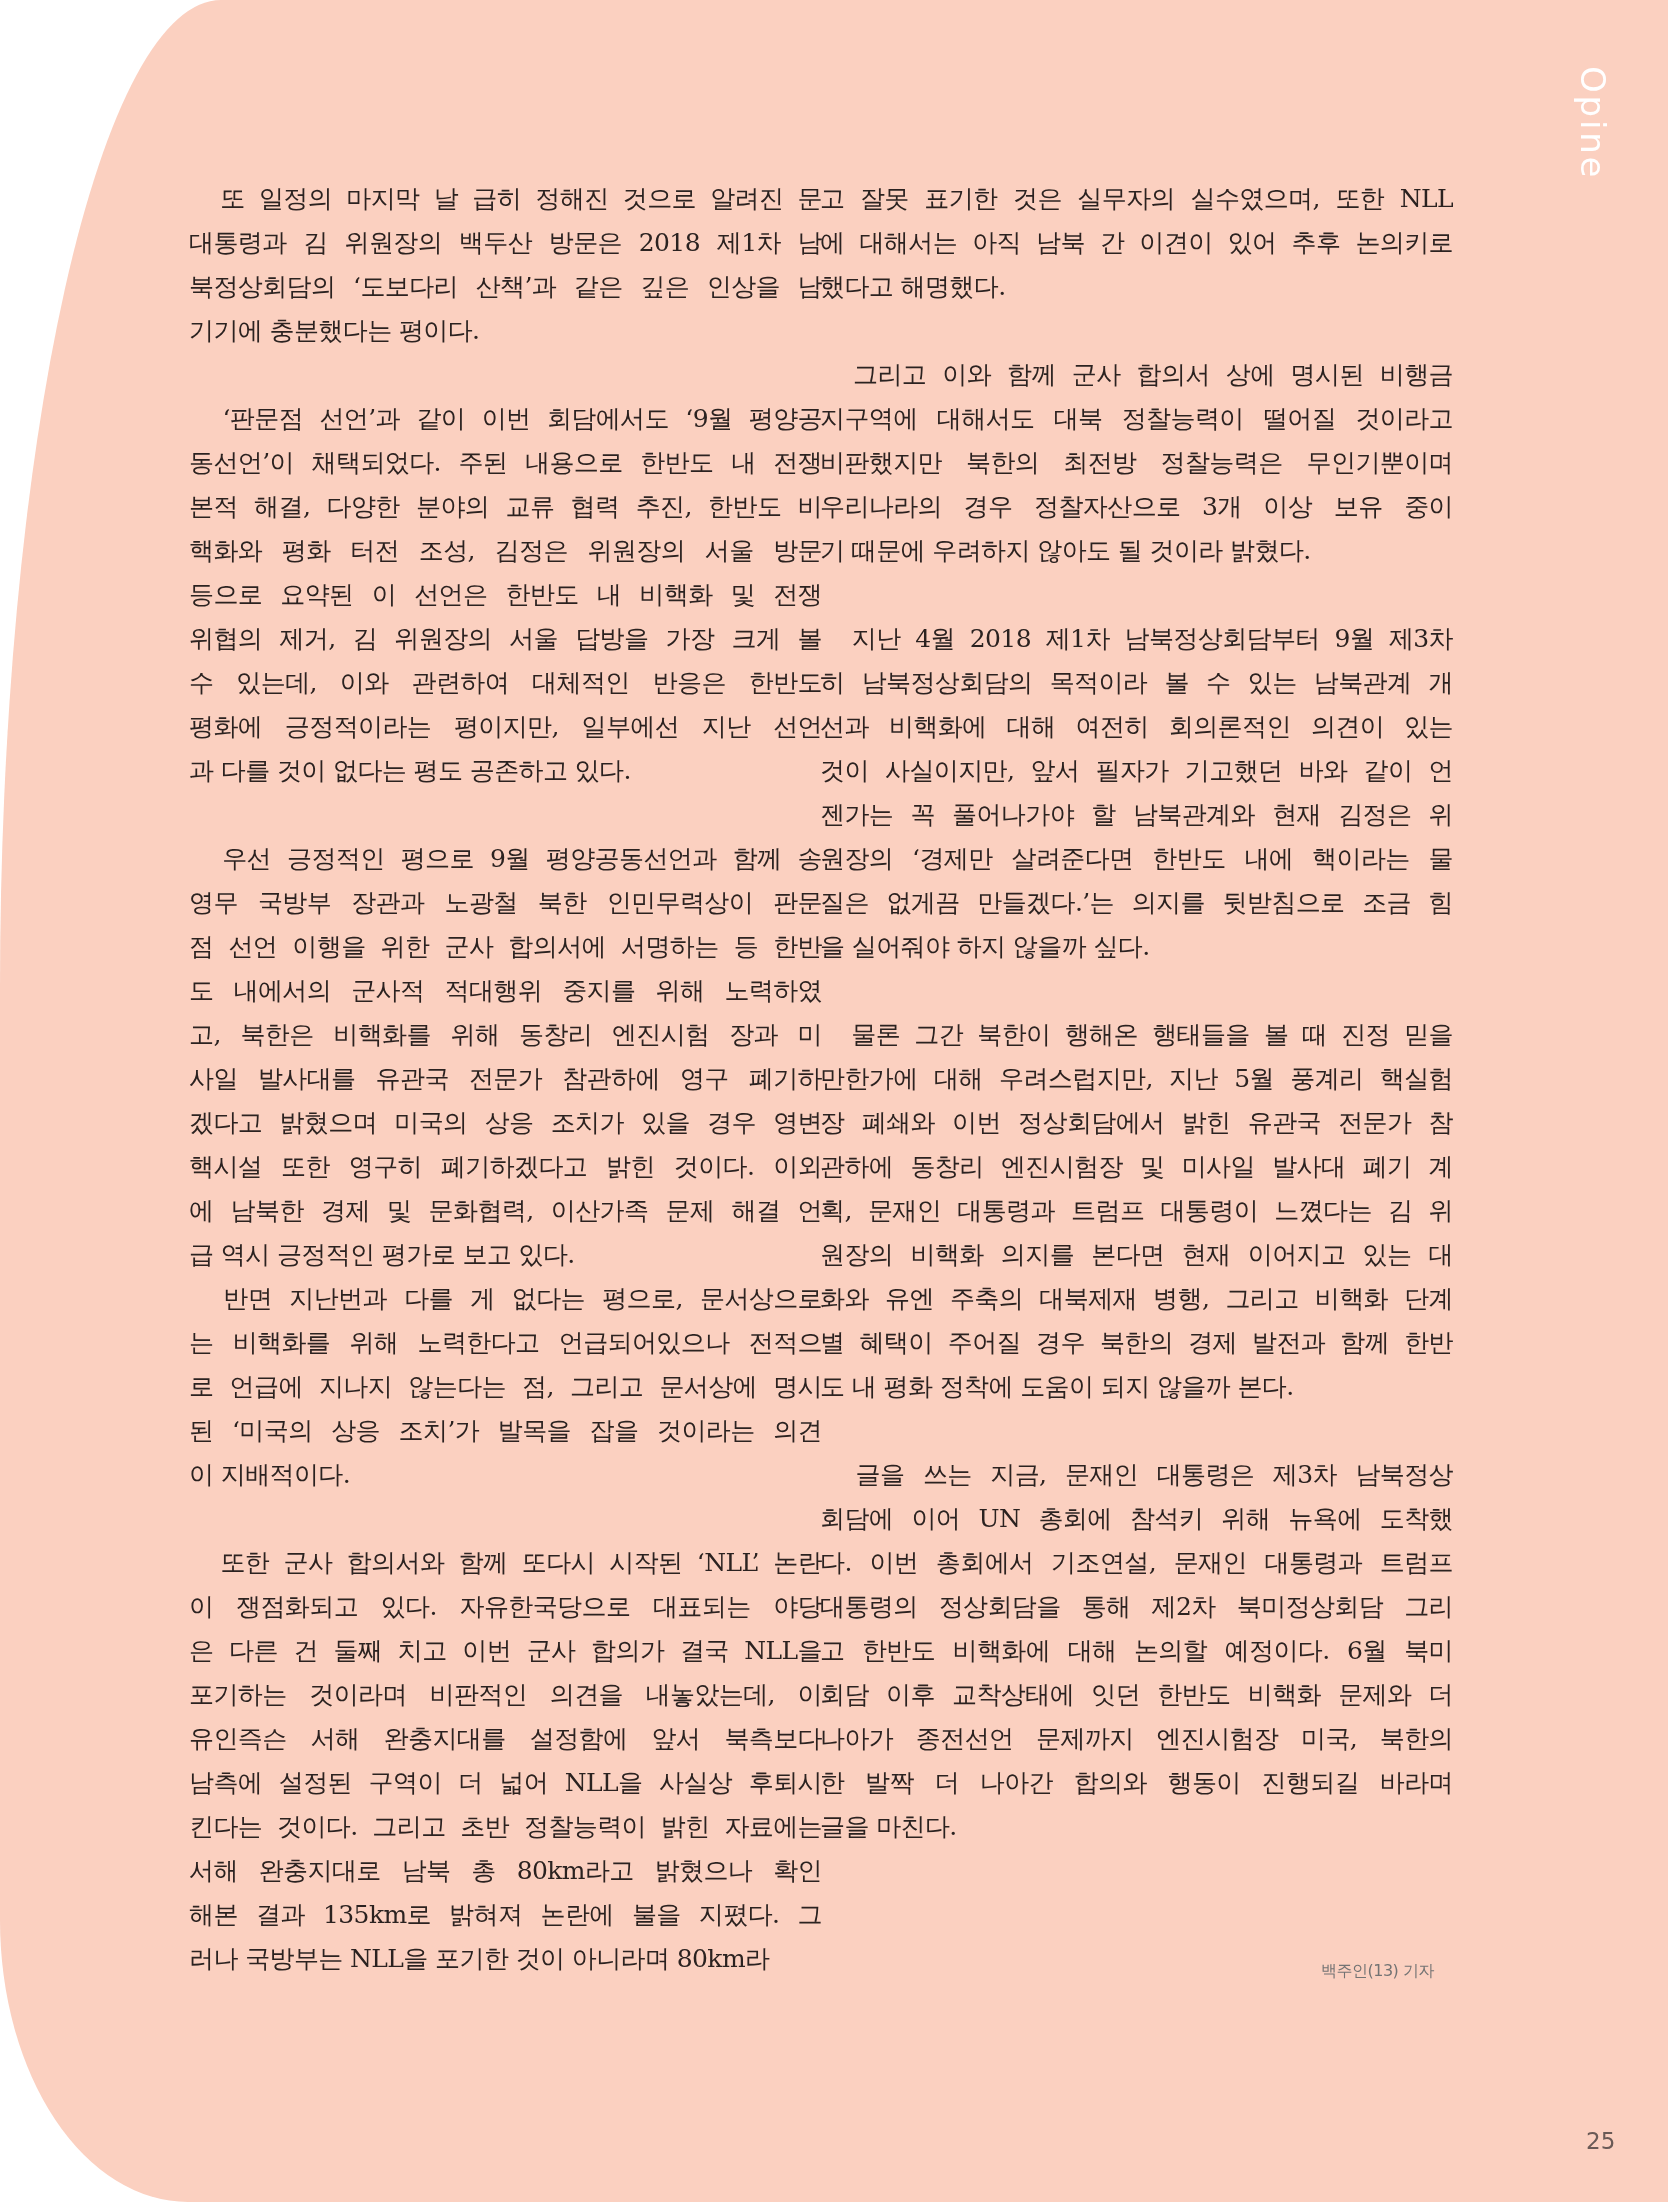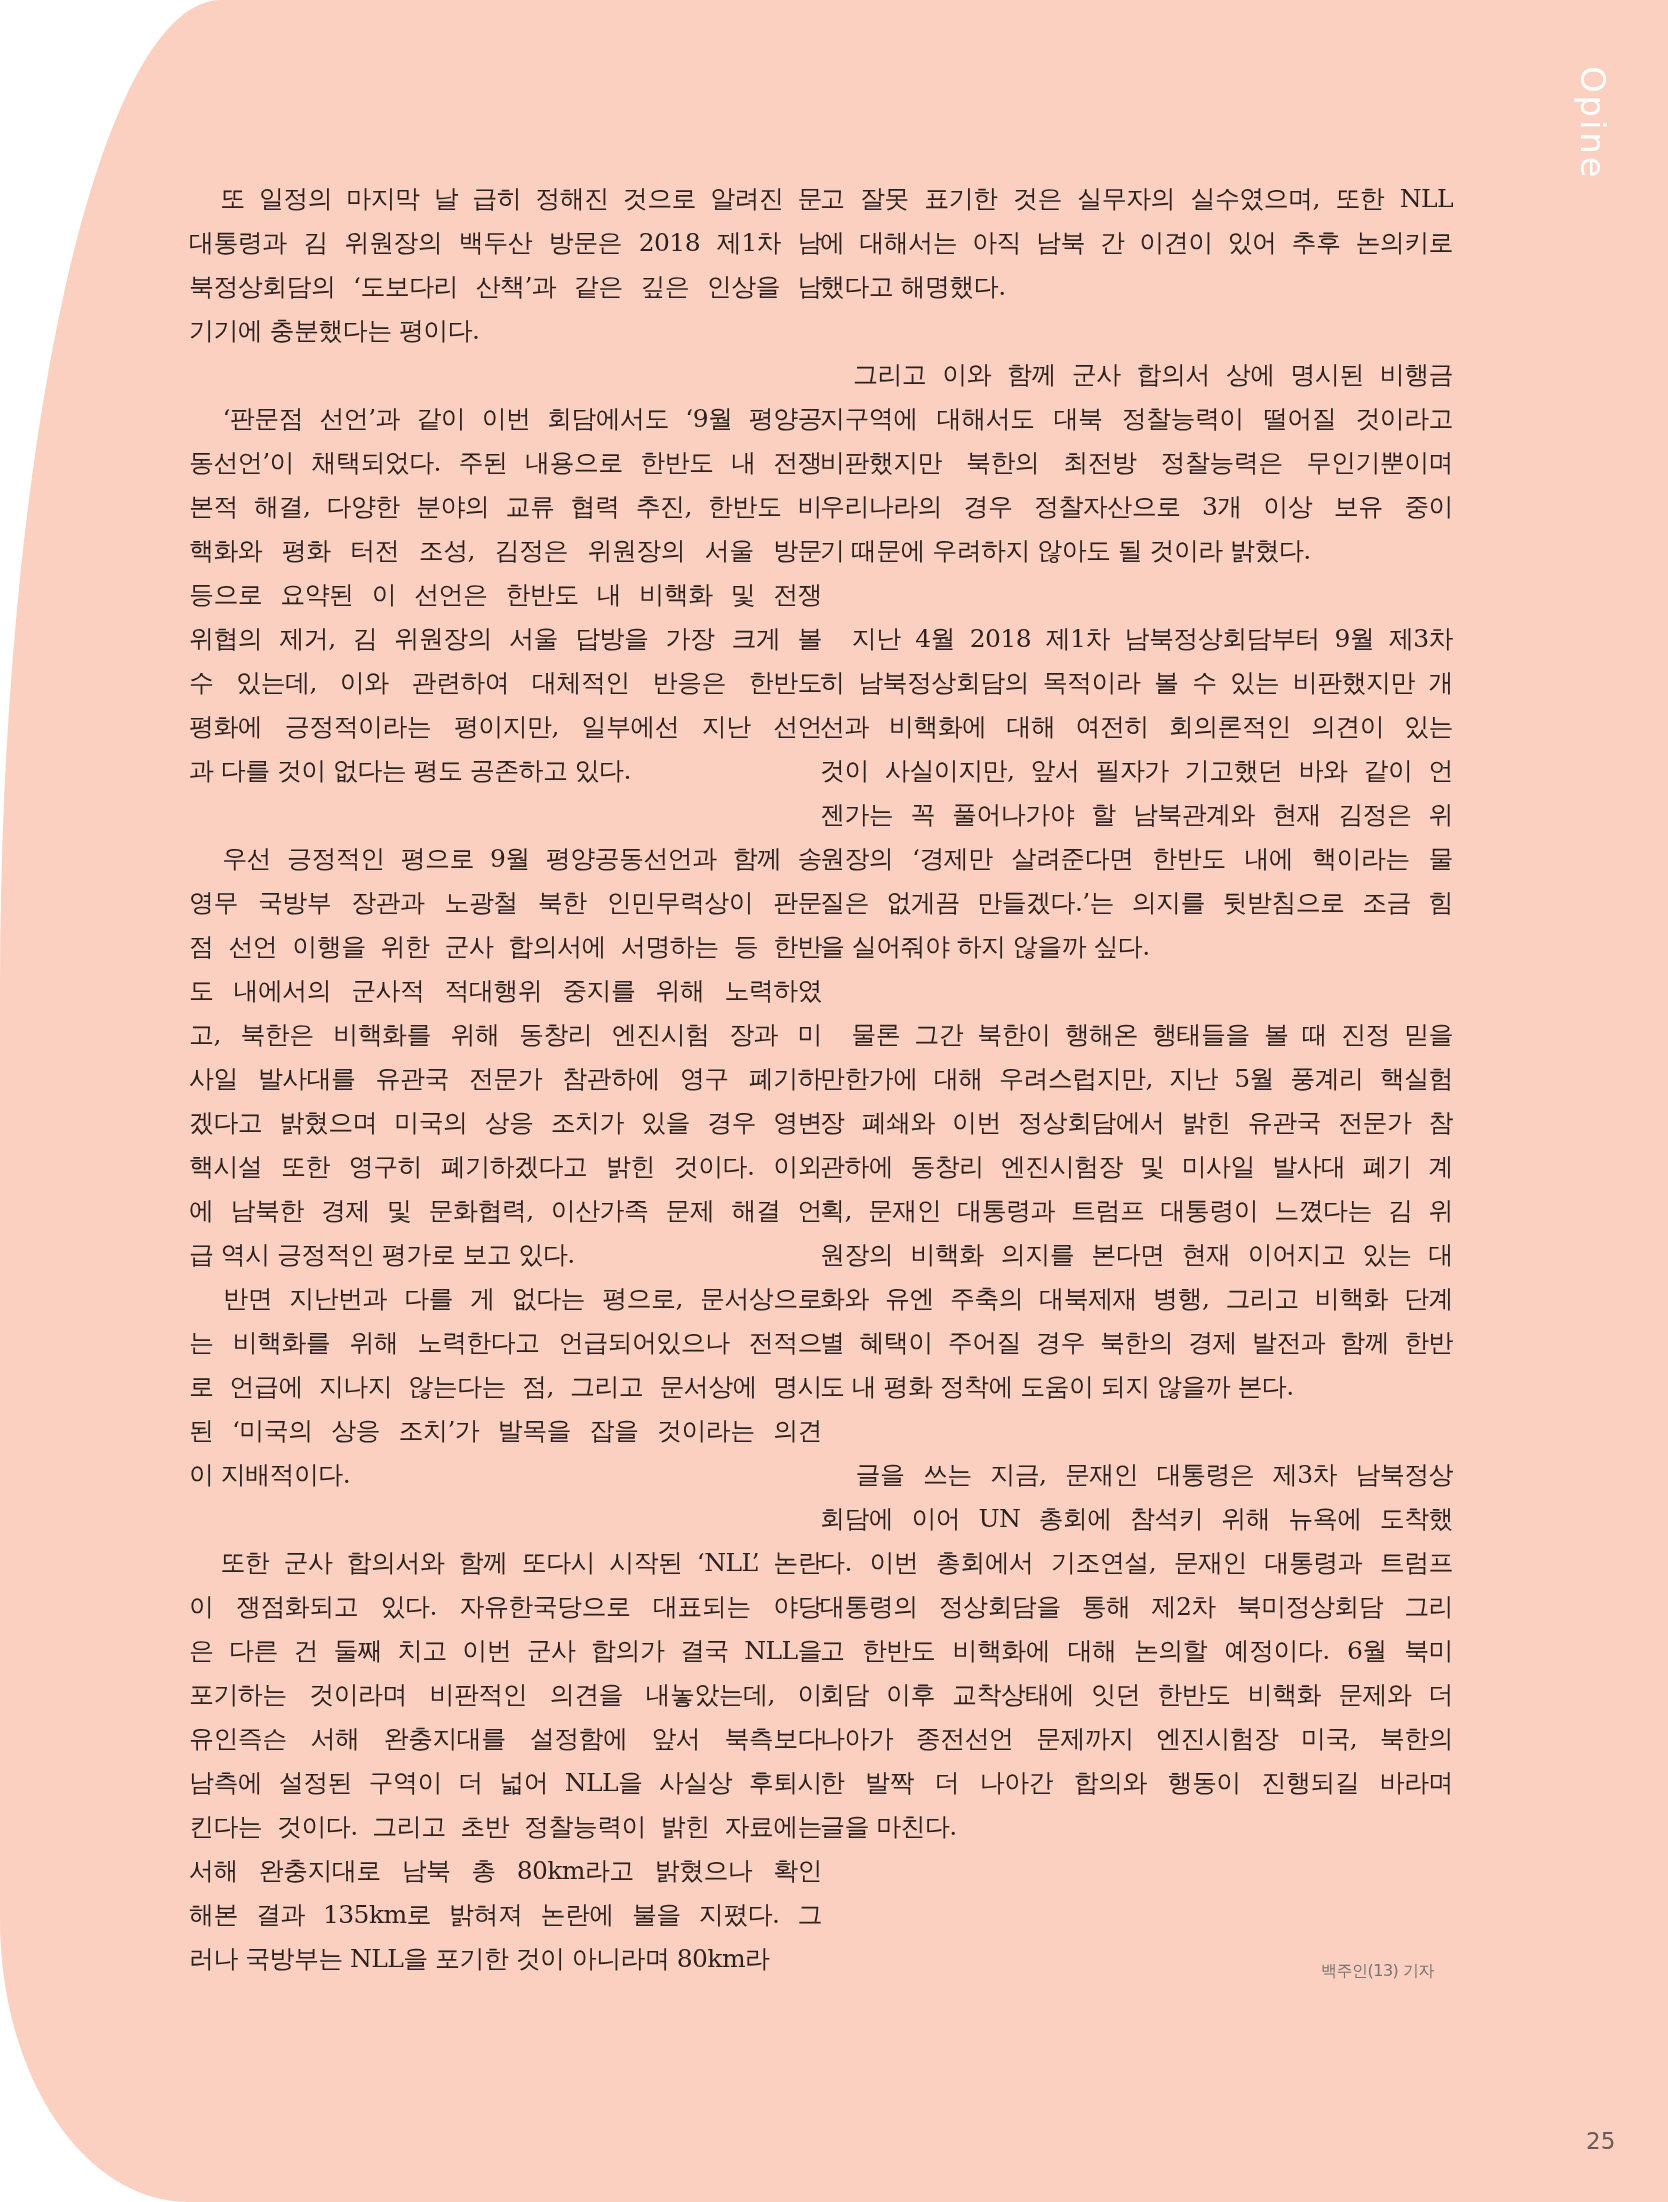--- a/index.html
+++ b/index.html
@@ -107,21 +107,21 @@
     </p>
     <p class="para gap">
       <span class="line">　그리고 이와 함께 군사 합의서 상에 명시된 비행금</span>
       <span class="line">지구역에 대해서도 대북 정찰능력이 떨어질 것이라고</span>
       <span class="line">비판했지만 북한의 최전방 정찰능력은 무인기뿐이며</span>
       <span class="line">우리나라의 경우 정찰자산으로 3개 이상 보유 중이</span>
       <span class="line last">기 때문에 우려하지 않아도 될 것이라 밝혔다.</span>
     </p>
     <p class="para gap">
       <span class="line">　지난 4월 2018 제1차 남북정상회담부터 9월 제3차</span>
-      <span class="line">히 남북정상회담의 목적이라 볼 수 있는 비판했지만 개</span>
+      <span class="line">히 남북정상회담의 목적이라 볼 수 있는 남북관계 개</span>
       <span class="line">선과 비핵화에 대해 여전히 회의론적인 의견이 있는</span>
       <span class="line">것이 사실이지만, 앞서 필자가 기고했던 바와 같이 언</span>
       <span class="line">젠가는 꼭 풀어나가야 할 남북관계와 현재 김정은 위</span>
       <span class="line">원장의 ‘경제만 살려준다면 한반도 내에 핵이라는 물</span>
       <span class="line">질은 없게끔 만들겠다.’는 의지를 뒷받침으로 조금 힘</span>
       <span class="line last">을 실어줘야 하지 않을까 싶다.</span>
     </p>
     <p class="para gap">
       <span class="line">　물론 그간 북한이 행해온 행태들을 볼 때 진정 믿을</span>
       <span class="line">만한가에 대해 우려스럽지만, 지난 5월 풍계리 핵실험</span>

